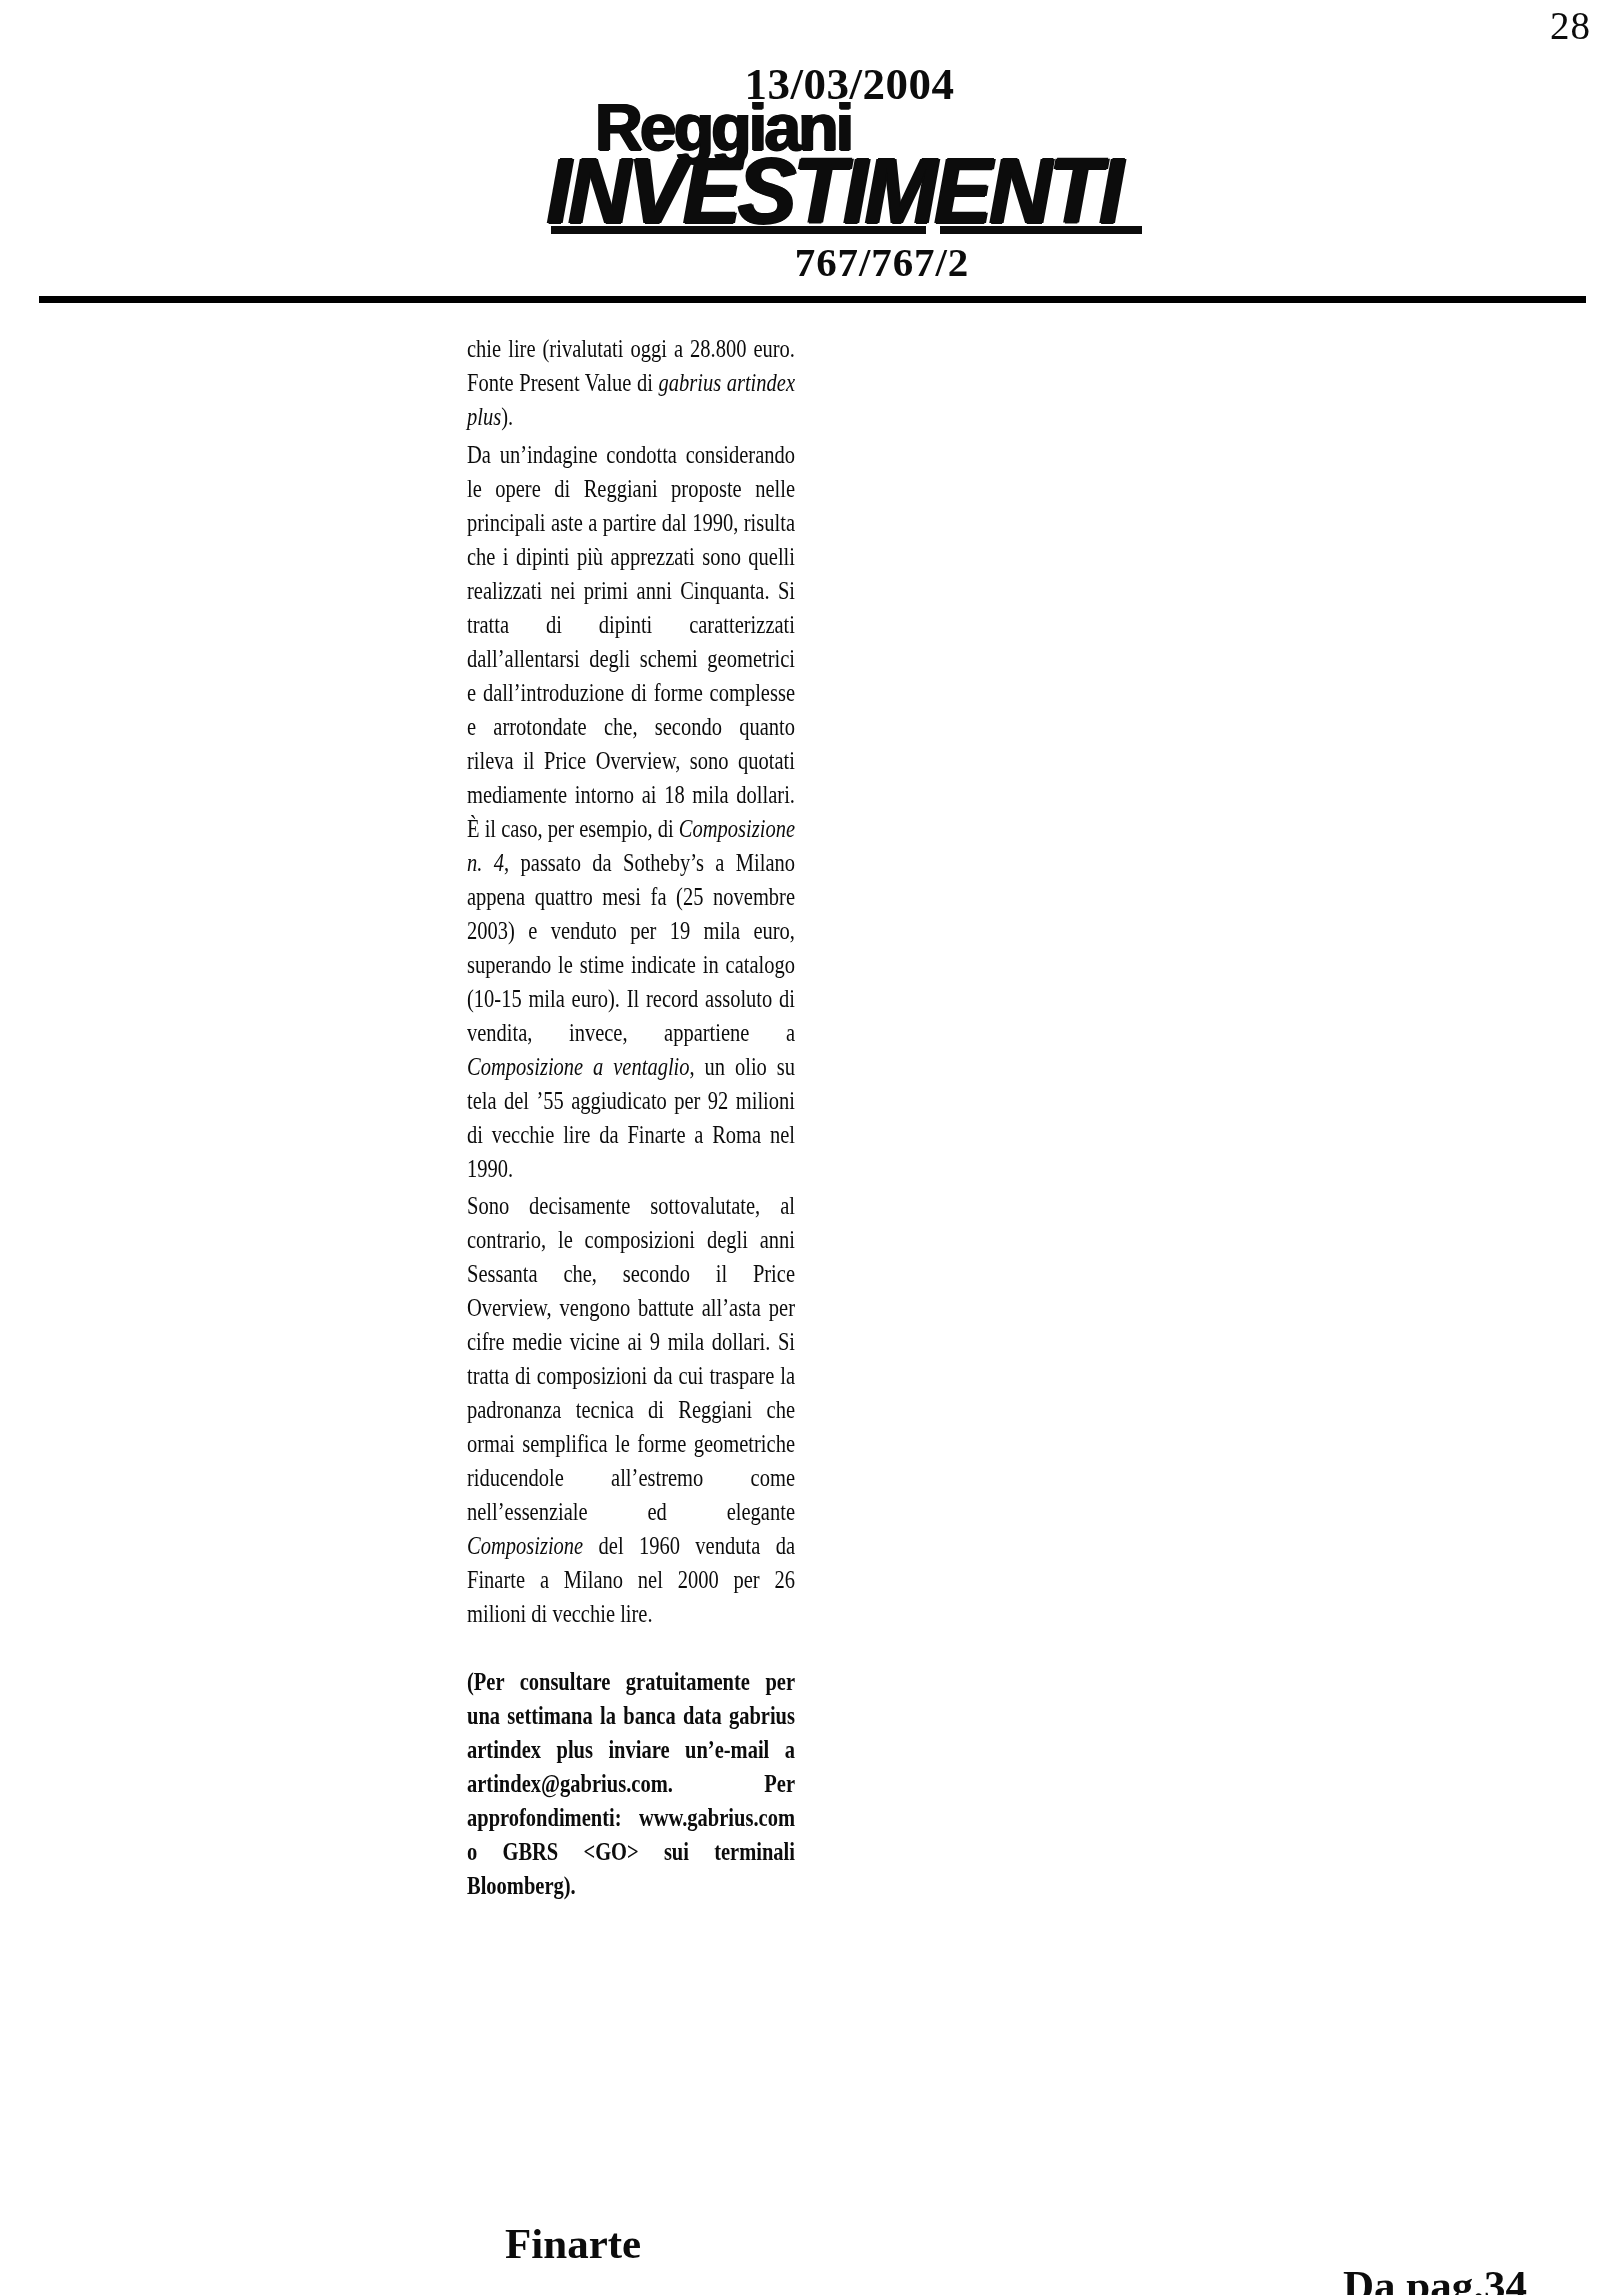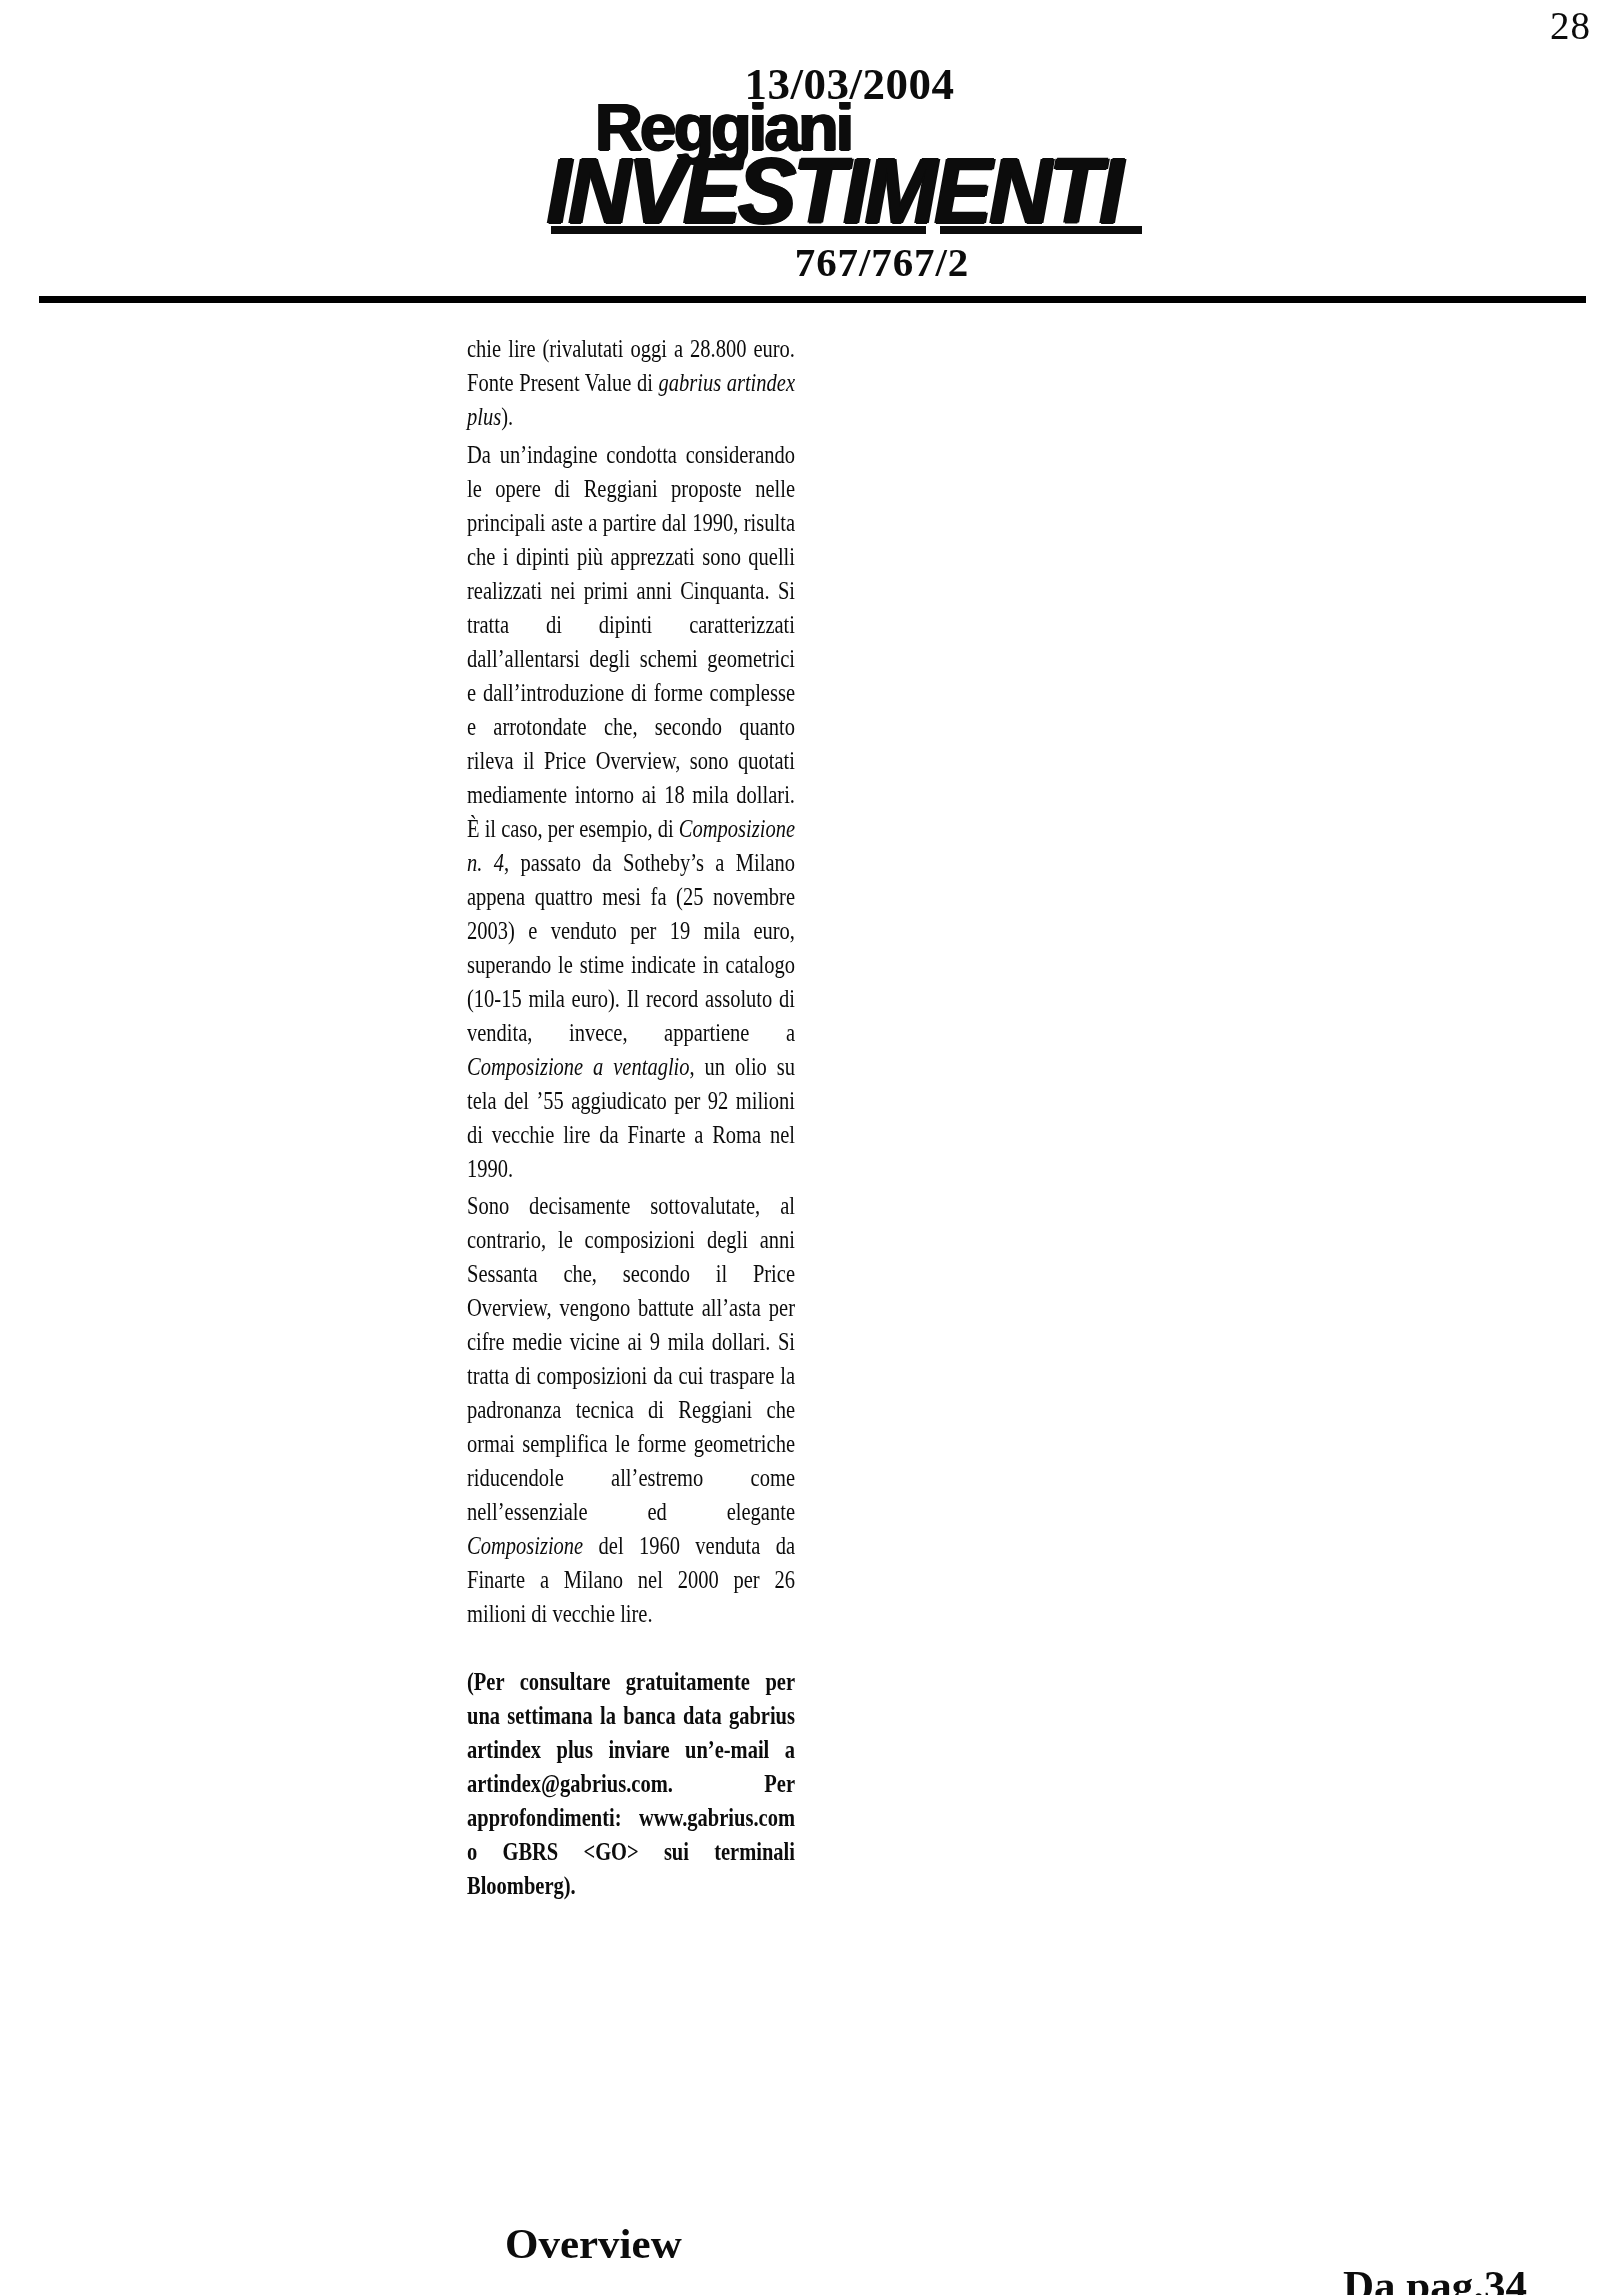--- a/index.html
+++ b/index.html
@@ -158,15 +158,15 @@
 
 <div class="header-rule"></div>
 
 <div class="article">
     <p><span>chie lire (rivalutati oggi a 28.800 euro. Fonte Present Value di </span><em>gabrius artindex plus</em><span>).</span></p>
     <p><span>Da un’indagine condotta considerando le opere di Reggiani proposte nelle principali aste a partire dal 1990, risulta che i dipinti più apprezzati sono quelli realizzati nei primi anni Cinquanta. Si tratta di dipinti caratterizzati dall’allentarsi degli schemi geometrici e dall’introduzione di forme complesse e arrotondate che, secondo quanto rileva il Price Overview, sono quotati mediamente intorno ai 18 mila dollari. È il caso, per esempio, di </span><em>Composizione n. 4</em><span>, passato da Sotheby’s a Milano appena quattro mesi fa (25 novembre 2003) e venduto per 19 mila euro, superando le stime indicate in catalogo (10-15 mila euro). Il record assoluto di vendita, invece, appartiene a </span><em>Composizione a ventaglio</em><span>, un olio su tela del ’55 aggiudicato per 92 milioni di vecchie lire da Finarte a Roma nel 1990.</span></p>
     <p><span>Sono decisamente sottovalutate, al contrario, le composizioni degli anni Sessanta che, secondo il Price Overview, vengono battute all’asta per cifre medie vicine ai 9 mila dollari. Si tratta di composizioni da cui traspare la padronanza tecnica di Reggiani che ormai semplifica le forme geometriche riducendole all’estremo come nell’essenziale ed elegante </span><em>Composizione</em><span> del 1960 venduta da Finarte a Milano nel 2000 per 26 milioni di vecchie lire.</span></p>
     <p style="font-weight: bold;"><span>(Per consultare gratuitamente per una settimana la banca data gabrius artindex plus inviare un’e-mail a artindex@gabrius.com. Per approfondimenti: www.gabrius.com o GBRS &lt;GO&gt; sui terminali Bloomberg).</span></p>
   </div>
 
-<div class="footer-section">Overview</div>
+<div class="footer-section">Finarte</div>
 <div class="footer-pageref">Da pag.34</div>
 
 
 </body></html>

